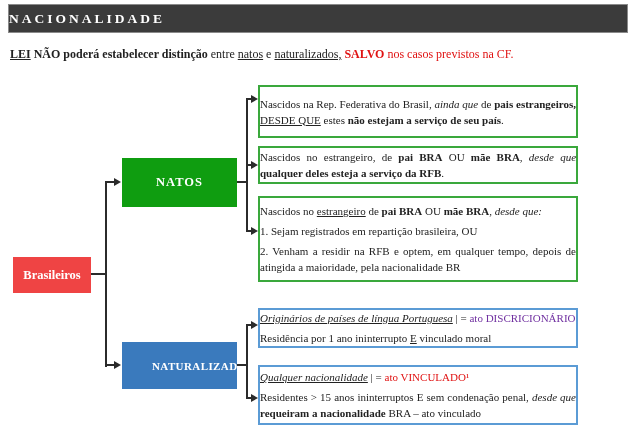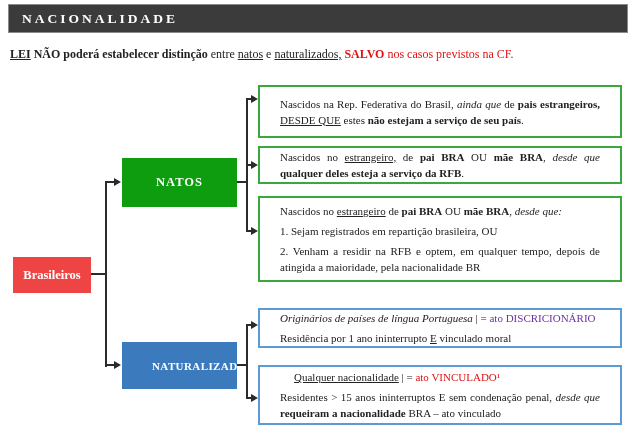--- a/index.html
+++ b/index.html
@@ -2,36 +2,36 @@
 <html><head>
 <meta charset="utf-8">
 <style>
   html,body{margin:0;padding:0;background:#fff;}
   #page{position:relative;width:640px;height:428px;background:#ffffff;overflow:hidden;
         font-family:"Liberation Serif","DejaVu Serif",serif;color:#222;}
 
   
   .titlebar{position:absolute;left:8px;top:4px;width:620px;height:29px;background:#3b3b3b;
             border:1px solid #8a8a8a;box-sizing:border-box;color:#fff;font-weight:bold;
-            font-size:13.5px;letter-spacing:3px;line-height:27px;padding-left:13px;}
+            font-size:13.5px;letter-spacing:3px;line-height:27px;}
 
   
   .intro{position:absolute;left:10px;top:46px;width:624px;font-size:12px;line-height:16px;white-space:nowrap;}
 
   
   .node{position:absolute;display:flex;align-items:center;justify-content:center;
         color:#fff;font-weight:bold;text-align:center;box-sizing:border-box;}
   .node.root{left:13px;top:257px;width:78px;height:36px;background:#ef4444;font-size:12.5px;}
   .node.natos{left:122px;top:158px;width:115px;height:49px;background:#0f9d10;font-size:12.5px;letter-spacing:1px;}
   .node.natur{left:122px;top:342px;width:115px;height:47px;background:#3a7abd;font-size:11px;letter-spacing:.4px;padding-left:46px;}
 
   
-  .cbox{position:absolute;left:258px;width:364px;background:#fff;box-sizing:border-box;
+  .cbox{position:absolute;left:258px;width:320px;background:#fff;box-sizing:border-box;
         display:flex;flex-direction:column;justify-content:center;
-        padding:3px 20px;font-size:11px;line-height:16px;}
+        padding:3px 0;font-size:11px;line-height:16px;}
   .cbox.green{border:2px solid #3aa83c;}
   .cbox.blue{border:2px solid #5b9bd5;}
   .cbox p{margin:0;text-align:justify;}
   .cbox p + p{margin-top:4px;}
 
   
   .line{position:absolute;background:#2b2b2b;}
   .ahead{position:absolute;width:0;height:0;border-top:4.5px solid transparent;
          border-bottom:4.5px solid transparent;border-left:7.5px solid #2b2b2b;}
 </style>
@@ -68,30 +68,30 @@
   <div class="line" style="left:246px;top:324px;width:2px;height:75px;"></div>
   <div class="line" style="left:246px;top:324px;width:6px;height:2px;"></div>
   <div class="ahead" style="left:251px;top:320.5px;"></div>
   <div class="line" style="left:246px;top:397px;width:6px;height:2px;"></div>
   <div class="ahead" style="left:251px;top:393.5px;"></div>
 
   <div class="cbox green" style="top:85px;height:53px;">
     <p><span>Nascidos na Rep. Federativa do Brasil, </span><span style="font-style: italic;">ainda que</span><span> de </span><span style="font-weight: bold;">pais estrangeiros,</span><span> </span><span style="text-decoration: underline;">DESDE QUE</span><span> estes </span><span style="font-weight: bold;">não estejam a serviço de seu país</span><span>.</span></p>
   </div>
   <div class="cbox green" style="top:146px;height:38px;">
-    <p><span>Nascidos no </span><span style="text-decoration: underline;">estrangeiro,</span><span> de </span><span style="font-weight: bold;">pai BRA</span><span> OU </span><span style="font-weight: bold;">mãe BRA</span><span>, </span><span style="font-style: italic;">desde que</span><span> </span><span style="font-weight: bold;">qualquer deles esteja a serviço da RFB</span><span>.</span></p>
+    <p><span>Nascidos no </span><span style="">estrangeiro,</span><span> de </span><span style="font-weight: bold;">pai BRA</span><span> OU </span><span style="font-weight: bold;">mãe BRA</span><span>, </span><span style="font-style: italic;">desde que</span><span> </span><span style="font-weight: bold;">qualquer deles esteja a serviço da RFB</span><span>.</span></p>
   </div>
   <div class="cbox green" style="top:196px;height:86px;">
     <p><span>Nascidos no </span><span style="text-decoration: underline;">estrangeiro</span><span> de </span><span style="font-weight: bold;">pai BRA</span><span> OU </span><span style="font-weight: bold;">mãe BRA</span><span>, </span><span style="font-style: italic;">desde que:</span></p>
     <p><span>1. Sejam registrados em repartição brasileira, OU</span></p>
     <p><span>2. Venham a residir na RFB e optem, em qualquer tempo, depois de atingida a maioridade, pela nacionalidade BR</span></p>
   </div>
 
   <div class="cbox blue" style="top:308px;height:40px;">
-    <p><span style="font-style: italic; ">Originários de países de língua Portuguesa</span><span> | = </span><span style="font-weight: normal; color: rgb(112, 48, 160);">ato DISCRICIONÁRIO</span></p>
+    <p><span style="font-style: italic; text-decoration: underline;">Originários de países de língua Portuguesa</span><span> | = </span><span style="font-weight: normal; color: rgb(112, 48, 160);">ato DISCRICIONÁRIO</span></p>
     <p><span>Residência por 1 ano ininterrupto </span><span style="text-decoration: underline;">E</span><span> vinculado moral</span></p>
   </div>
   <div class="cbox blue" style="top:365px;height:60px;">
-    <p><span style="text-decoration: underline; margin-left: 14px;">Qualquer nacionalidade</span><span> | = </span><span style="font-weight: normal; color: rgb(224, 18, 18);">ato VINCULADO¹</span></p>
+    <p><span style="font-style: italic; text-decoration: underline;">Qualquer nacionalidade</span><span> | = </span><span style="font-weight: normal; color: rgb(224, 18, 18);">ato VINCULADO¹</span></p>
     <p><span>Residentes &gt; 15 anos ininterruptos E sem condenação penal, </span><span style="font-style: italic;">desde que</span><span> </span><span style="font-weight: bold;">requeiram a nacionalidade</span><span> BRA – ato vinculado</span></p>
   </div>
 
 </div>
 
 </body></html>

